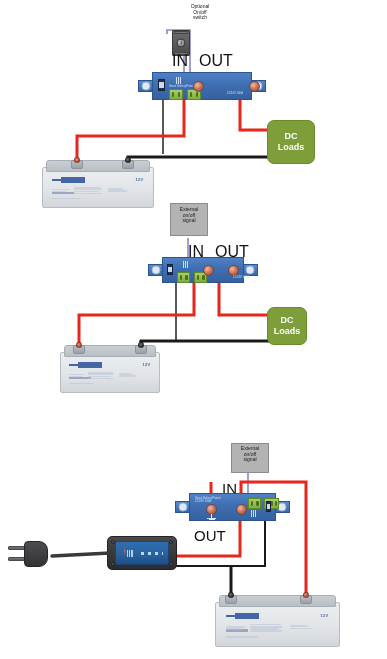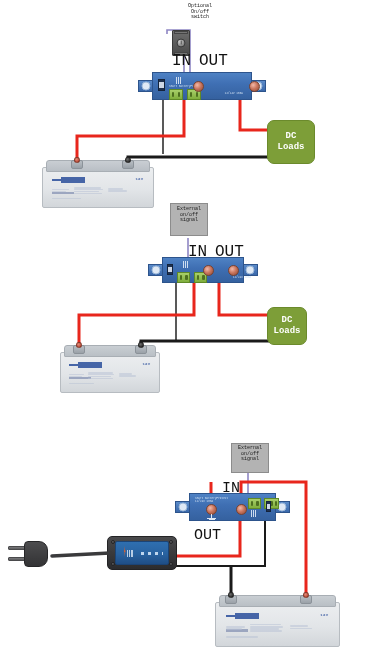--- a/index.html
+++ b/index.html
@@ -1,21 +1,21 @@
 <!DOCTYPE html>
 <html><head>
 <meta charset="utf-8">
 <style>
   html,body{margin:0;padding:0;background:#ffffff;}
   body{
     width:387px;height:659px;position:relative;overflow:hidden;
     font-family:"Liberation Sans", sans-serif;
     background:#ffffff;
   }
-  .stage{position:absolute;inset:0;width:370px;height:659px;font-family:Liberation Mono, monospace;}
+  .stage{position:absolute;inset:0;width:370px;height:659px;}
   svg.wires{position:absolute;left:0;top:0;width:387px;height:659px;overflow:visible;}
 
   
   .callout{
     position:absolute;
     background:#b3b3b3;
     border:1px solid #8c8c8c;
     color:#1a1a1a;
     text-align:center;
     line-height:1.12;

